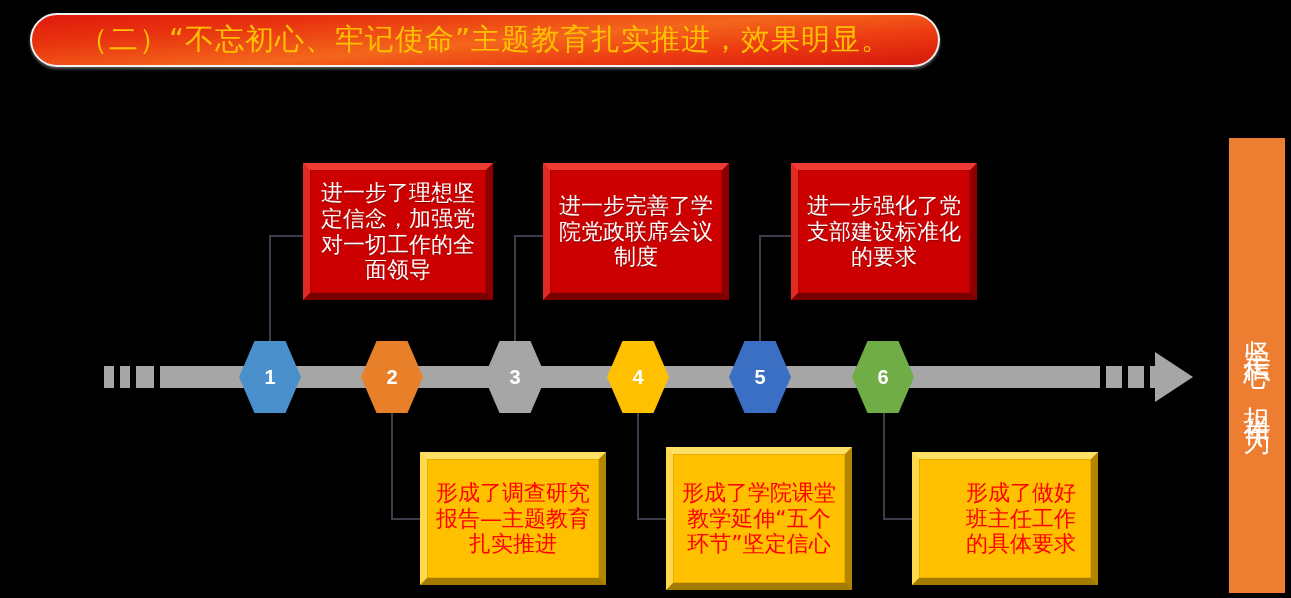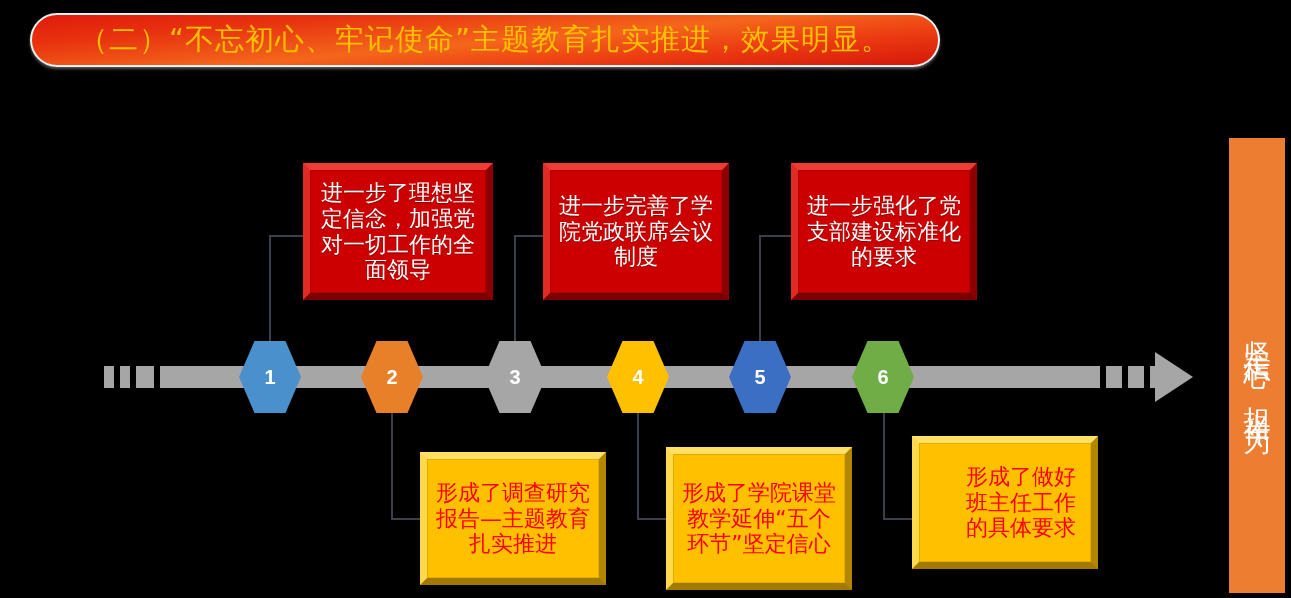--- a/index.html
+++ b/index.html
@@ -149,19 +149,19 @@
 <div class="cbox red" style="left:791px;top:163px;width:186px;height:137px;justify-content:flex-end;">
   <span class="inner">进一步强化了党支部建设标准化的要求</span>
 </div>
 
 <div class="cbox yellow" style="left:420px;top:452px;width:186px;height:133px;">
   <span class="inner">形成了调查研究报告—主题教育扎实推进</span>
 </div>
 <div class="cbox yellow" style="left:666px;top:447px;width:186px;height:143px;">
   <span class="inner">形成了学院课堂教学延伸“五个环节”坚定信心</span>
 </div>
-<div class="cbox yellow" style="left:912px;top:436px;width:186px;height:133px;padding-left:32px;">
+<div class="cbox yellow" style="left:912px;top:452px;width:186px;height:133px;padding-left:32px;">
   <span class="inner">形成了做好班主任工作的具体要求</span>
 </div>
 
 <div id="side-banner">
   <span class="vtext">坚定信心 担当作为</span>
 </div>
 
 </body></html>

